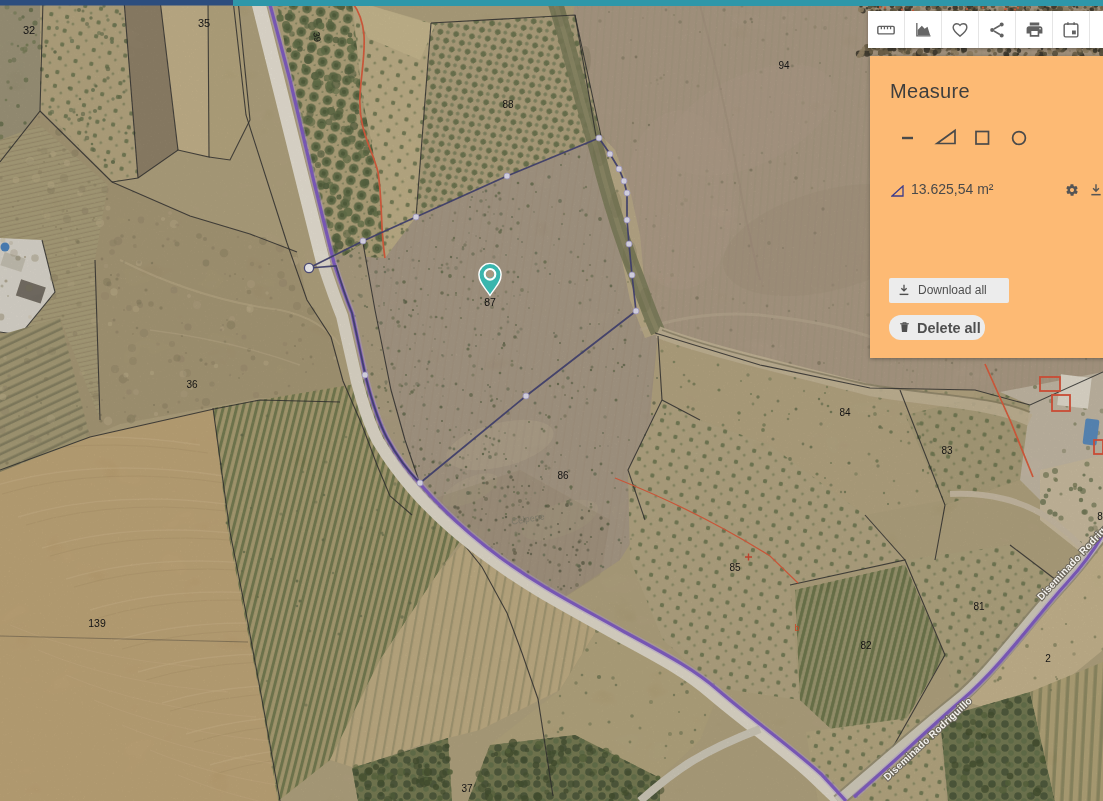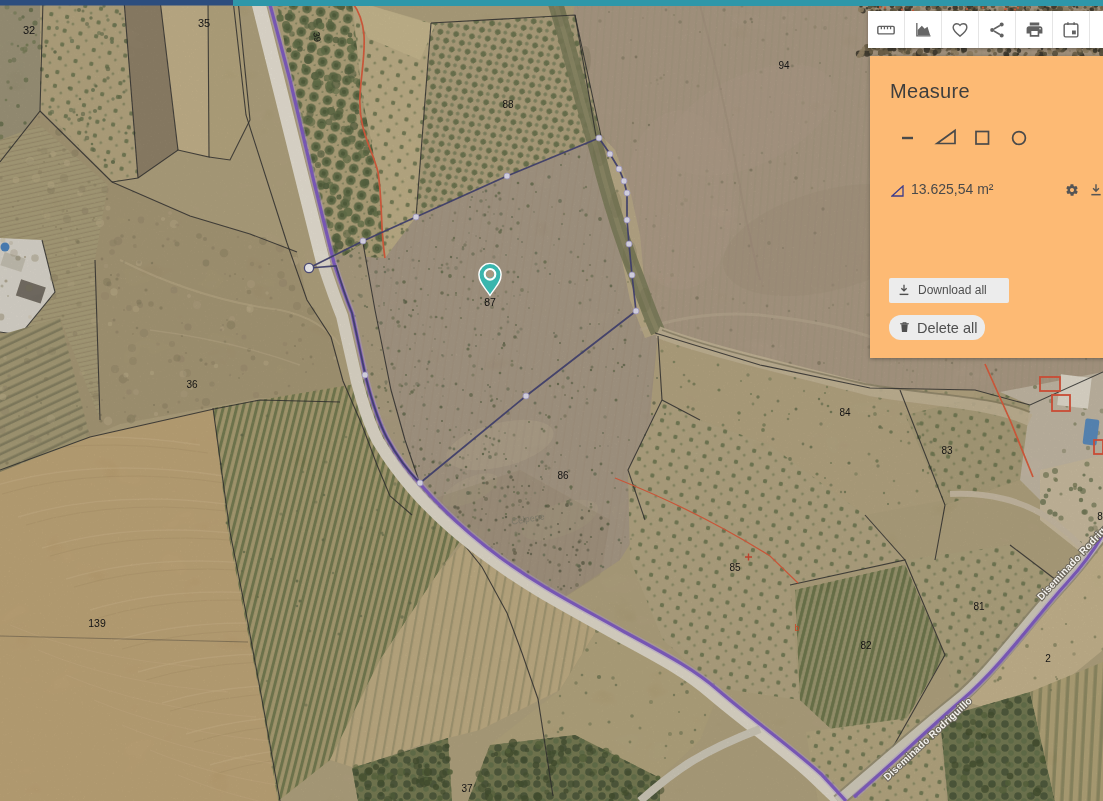--- a/index.html
+++ b/index.html
@@ -2387,21 +2387,21 @@
         <path d="M12,2 v12 M7,9 l5,5 5-5" stroke="#555" stroke-width="2.4" fill="none"></path>
         <path d="M4,20 h16" stroke="#555" stroke-width="2.6"></path>
       </svg>
 <div style="position:absolute;left:19px;top:222px;width:120px;height:25px;background:#ececec;border-radius:2px;">
  <svg style="position:absolute;left:8px;top:5px;" width="14" height="14" viewBox="0 0 24 24">
           <path d="M12,3 v10 M7.5,9 l4.5,4.5 4.5-4.5" stroke="#4f4f4f" stroke-width="2.2" fill="none"></path>
           <path d="M4.5,19.5 h15" stroke="#4f4f4f" stroke-width="2.4"></path>
         </svg>
  <div style="position:absolute;left:29px;top:4.5px;font-size:12px;color:#4f4f4f;">Download all</div>
 </div>
-<div style="position:absolute;left:19px;top:259px;width:96px;height:25px;background:#ececec;border-radius:12px;">
+<div style="position:absolute;left:19px;top:259px;width:96px;height:25px;background:#ececec;border-radius:12px;font-weight:bold;">
  <svg style="position:absolute;left:9px;top:5px;" width="13" height="14" viewBox="0 0 24 24">
           <path d="M6,7 h12 l-1.3,14 h-9.4 z" fill="#4f4f4f"></path>
           <path d="M4,6 h16" stroke="#4f4f4f" stroke-width="2"></path>
           <path d="M9.5,6 v-2 h5 v2" stroke="#4f4f4f" stroke-width="2" fill="none"></path>
         </svg>
  <div style="position:absolute;left:28px;top:4.5px;font-size:14.5px;color:#4f4f4f;">Delete all</div>
 </div>
 </div>
 </div>
 </body></html>

